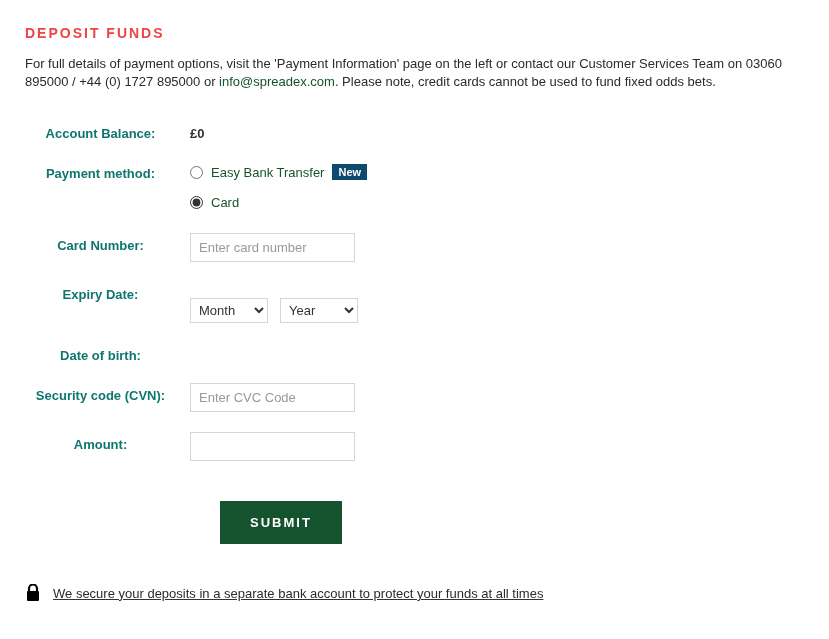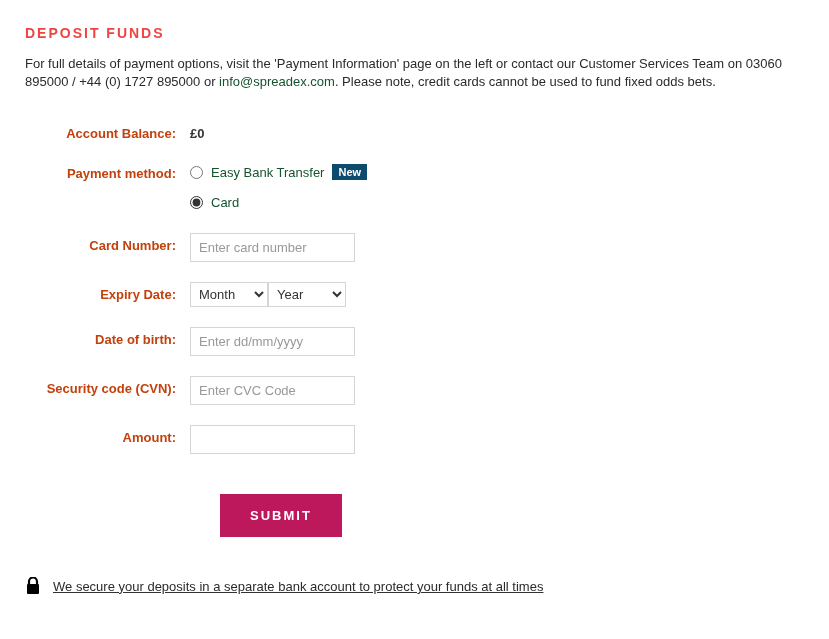--- a/index.html
+++ b/index.html
@@ -29,24 +29,24 @@
       color: #14532d;
       text-decoration: none;
     }
     .form-row {
       display: flex;
       align-items: flex-start;
       margin-bottom: 20px;
     }
     .label-col {
       width: 165px;
-      text-align: right;
+      text-align: center;
       padding-right: 14px;
       font-weight: bold;
-      color: #c2410c;
+      color: #0f766e;
       padding-top: 5px;
       font-size: 13px;
     }
     .input-col {
       display: flex;
       flex-direction: column;
       gap: 8px;
     }
     .balance-value {
       font-weight: bold;
@@ -81,23 +81,23 @@
     }
     select {
       border: 1px solid #d5d5d5;
       padding: 3px 4px;
       font-size: 13px;
       background: #fff;
       color: #333;
     }
     select.month { width: 78px; }
     select.year { width: 78px; }
-    .selects-row { display: flex; gap: 0; }
+    .selects-row { display: flex; gap: 12px; margin-top: 16px; }
     .submit-btn {
-      background: #be185d;
+      background: #14532d;
       color: #fff;
       border: none;
       padding: 14px 30px;
       font-size: 13px;
       font-weight: bold;
       letter-spacing: 2px;
       cursor: pointer;
       margin-left: 195px;
       margin-top: 20px;
       margin-bottom: 30px;
@@ -171,23 +171,20 @@
       </select>
       <select class="year">
         <option>Year</option>
       </select>
     </div>
   </div>
 </div>
 
 <div class="form-row">
   <div class="label-col">Date of birth:</div>
-  <div class="input-col">
-    <input type="text" placeholder="Enter dd/mm/yyyy" style="">
-  </div>
 </div>
 
 <div class="form-row">
   <div class="label-col">Security code (CVN):</div>
   <div class="input-col">
     <input type="text" placeholder="Enter CVC Code" style="">
   </div>
 </div>
 
 <div class="form-row">

